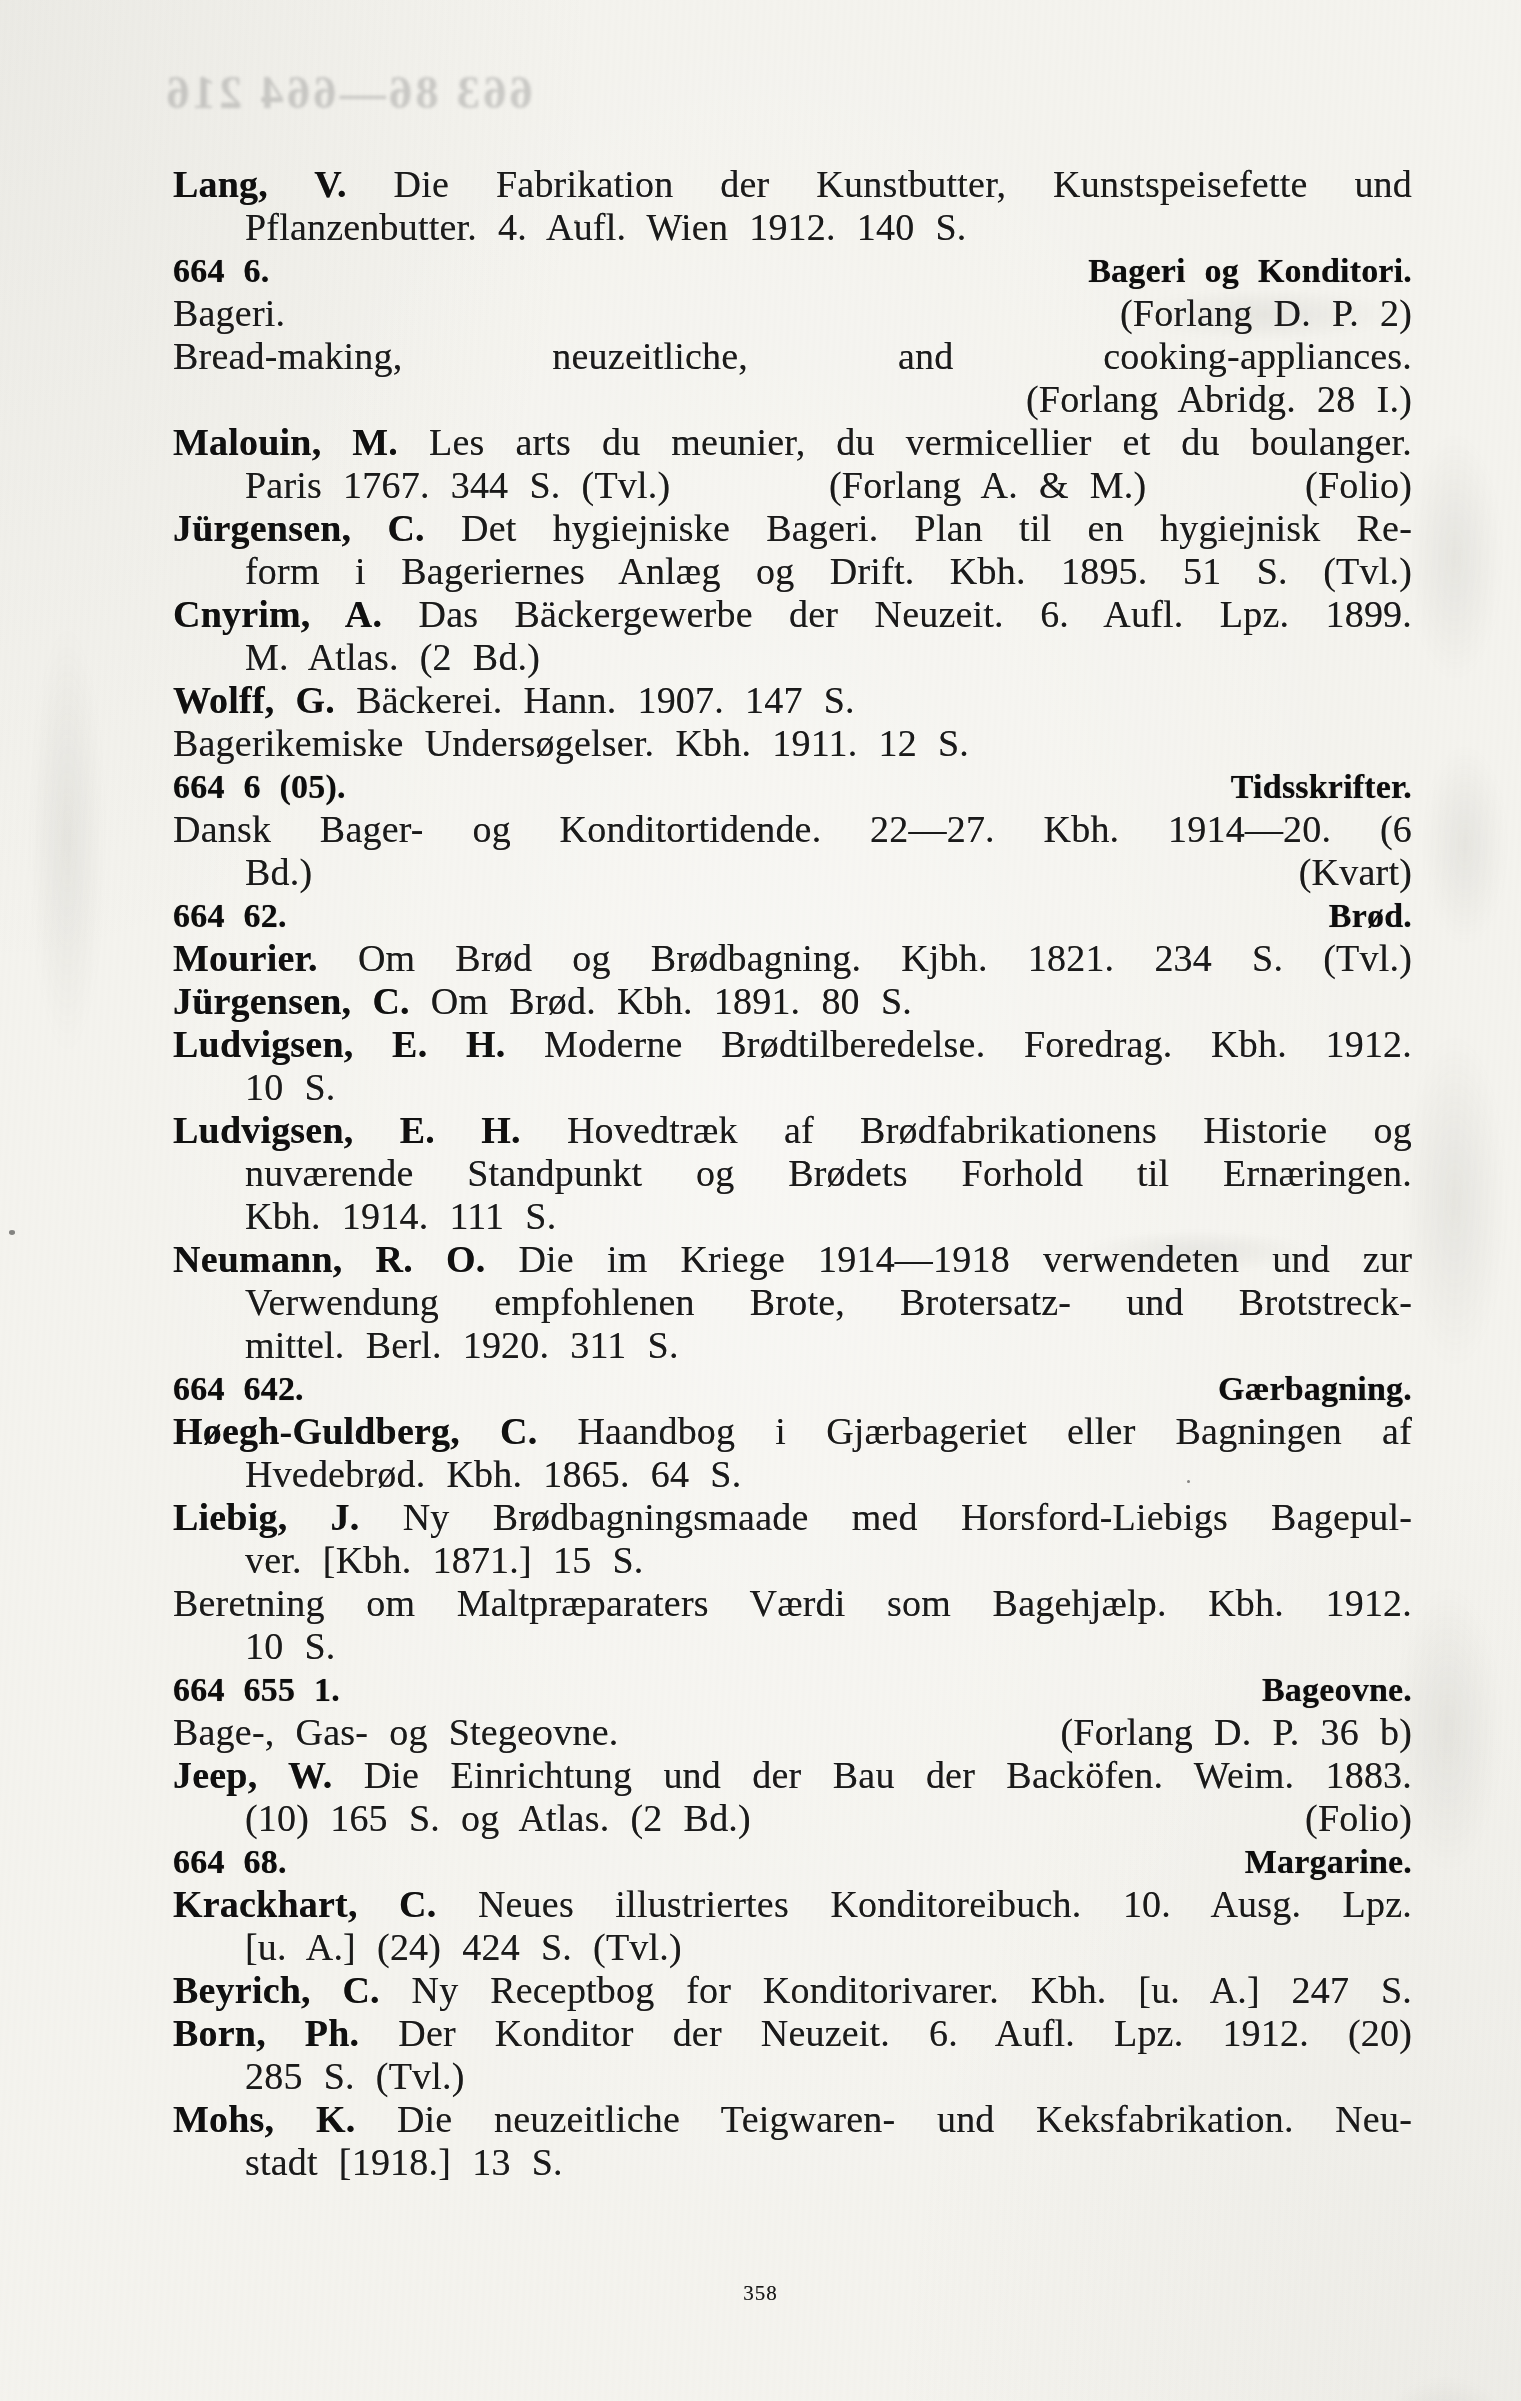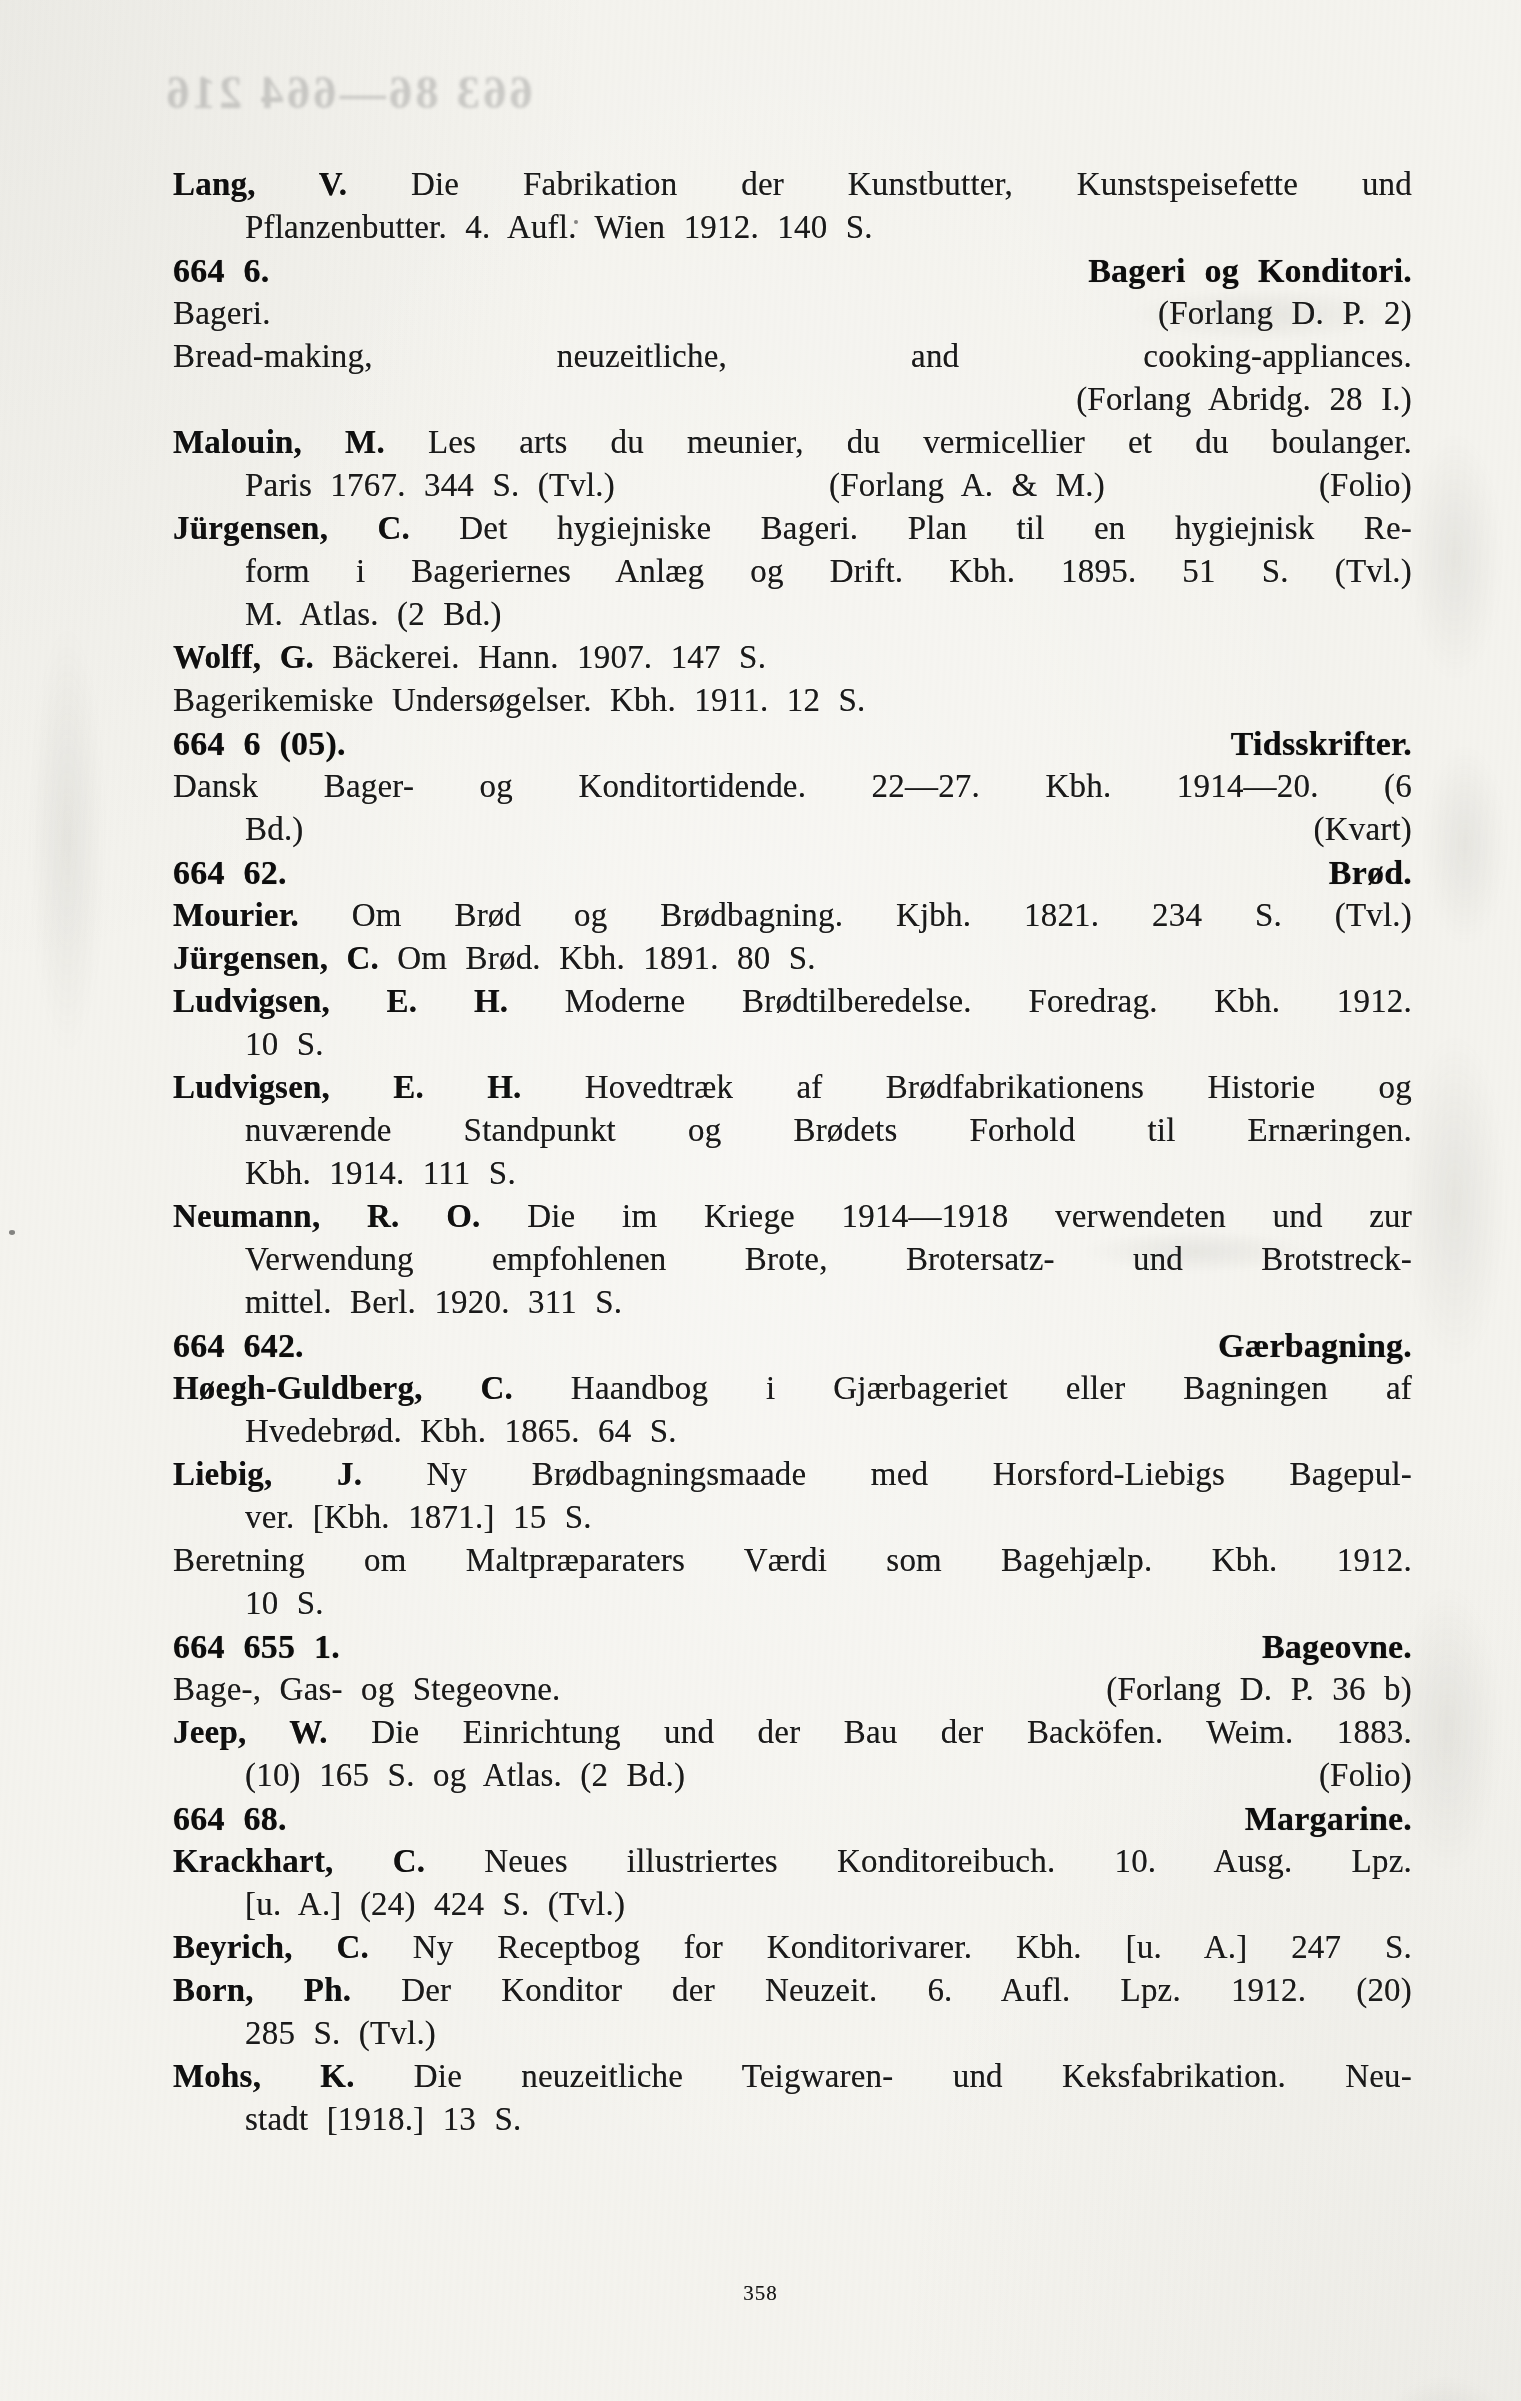--- a/index.html
+++ b/index.html
@@ -53,21 +53,21 @@
 
   .text-block {
     position: absolute;
     left: 173px;
     top: 163px;
     width: 1239px;
   }
   .row {
     height: 43px;
     line-height: 43px;
-    font-size: 33px;
+    font-size: 38px;
     letter-spacing: 0.2px;
     word-spacing: 0.30em;
     text-shadow: 0 0 0.5px rgba(20,20,20,0.55);
     white-space: normal;
   }
   .row b {
     font-weight: bold;
     color: #101010;
     letter-spacing: 0.2px;
   }
@@ -133,20 +133,21 @@
     <div class="row plain just">Bread-making, neuzeitliche, and cooking-appliances.</div>
     <div class="row right">(Forlang Abridg. 28 I.)</div>
     <div class="row entry just"><b>Malouin, M.</b> Les arts du meunier, du vermicellier et du boulanger.</div>
     <div class="row spread3 ind">
       <span>Paris 1767. 344 S. (Tvl.)</span>
       <span>(Forlang A. &amp; M.)</span>
       <span>(Folio)</span>
     </div>
     <div class="row entry just"><b>Jürgensen, C.</b> Det hygiejniske Bageri. Plan til en hygiejnisk Re-</div>
     <div class="row cont just ind">form i Bageriernes Anlæg og Drift. Kbh. 1895. 51 S. (Tvl.)</div>
+    <div class="row entry just"><b>Cnyrim, A.</b> Das Bäckergewerbe der Neuzeit. 6. Aufl. Lpz. 1899.</div>
     <div class="row cont ind">M. Atlas. (2 Bd.)</div>
     <div class="row entry"><b>Wolff, G.</b> Bäckerei. Hann. 1907. 147 S.</div>
     <div class="row plain">Bagerikemiske Undersøgelser. Kbh. 1911. 12 S.</div>
     <div class="row heading">
       <span class="heading-number">664 6 (05).</span>
       <span class="heading-title">Tidsskrifter.</span>
     </div>
     <div class="row plain just">Dansk Bager- og Konditortidende. 22—27. Kbh. 1914—20. (6</div>
     <div class="row spread ind">
       <span>Bd.)</span>

